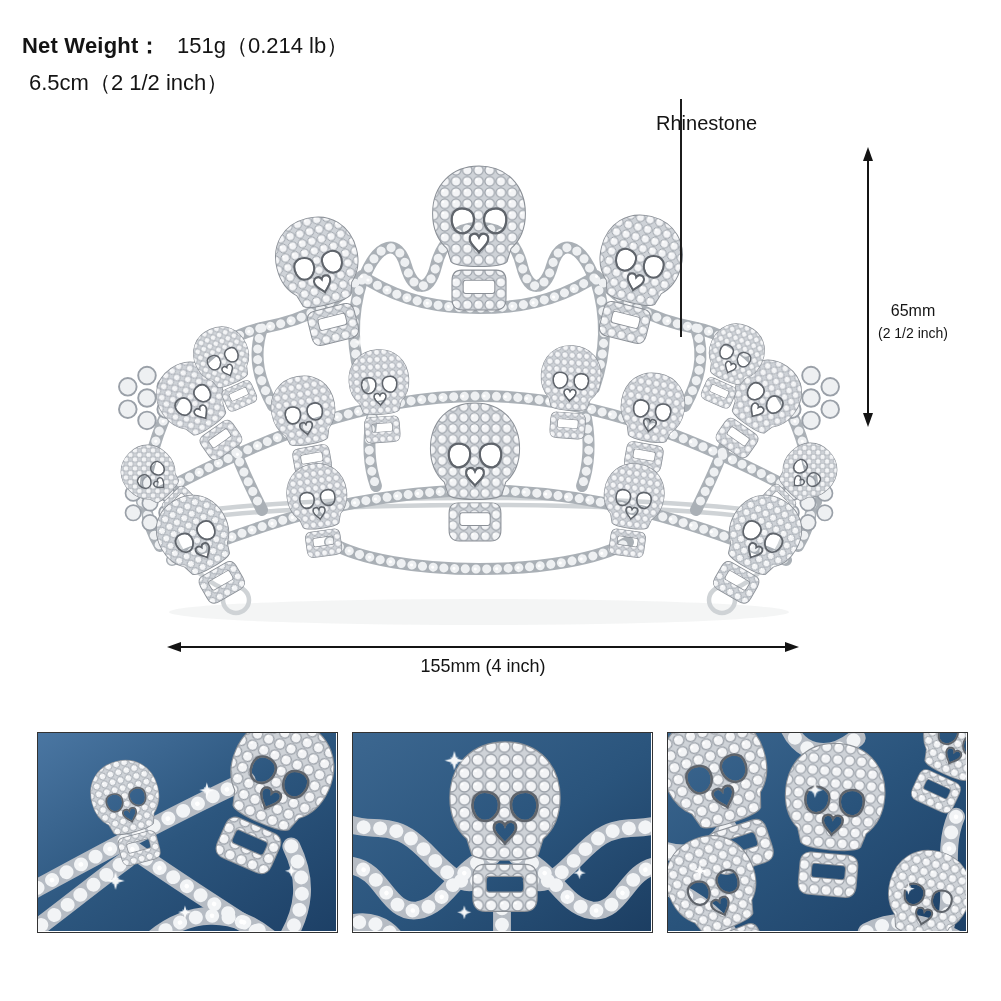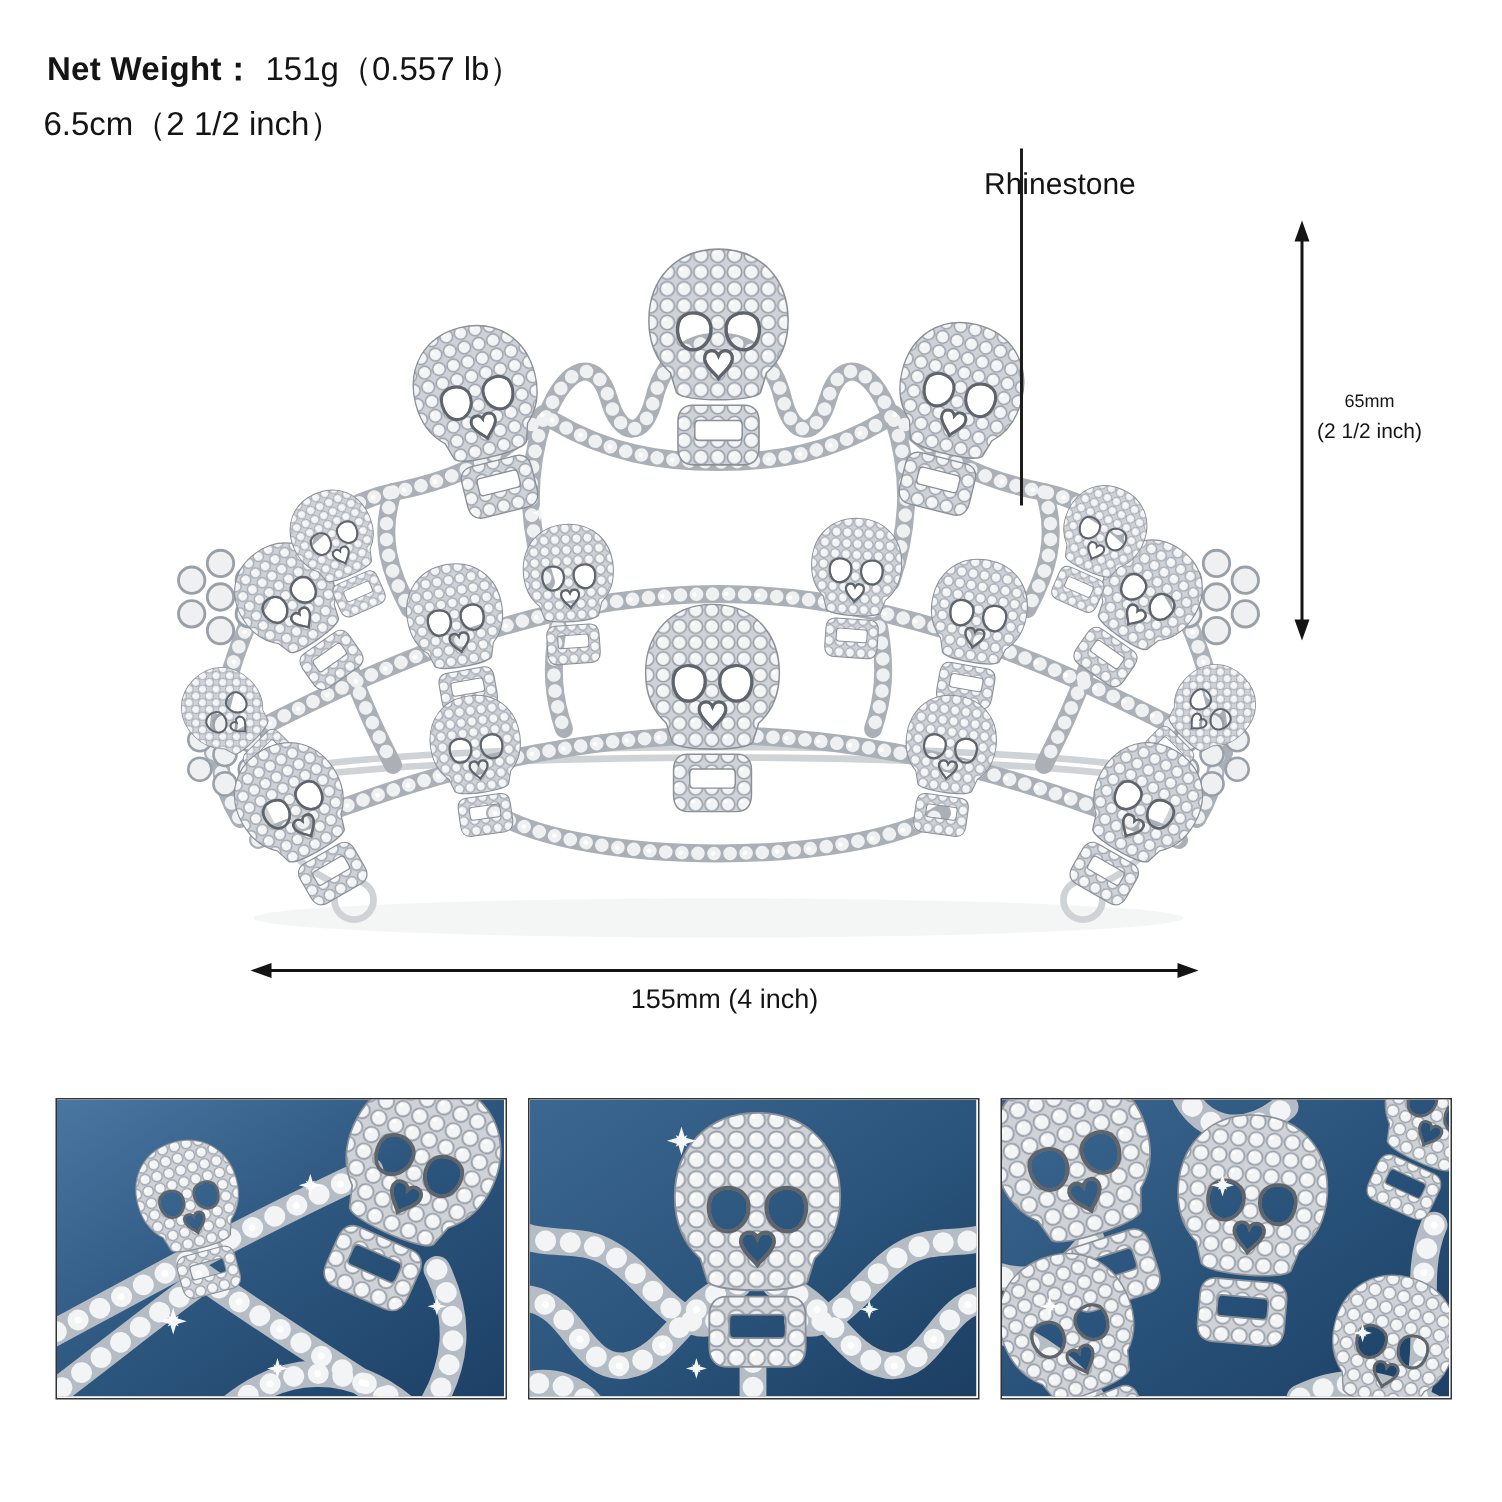--- a/index.html
+++ b/index.html
@@ -3,33 +3,33 @@
 <meta charset="utf-8">
 <style>
   html,body{margin:0;padding:0;background:#ffffff;}
   .stage{
     position:relative;width:1001px;height:1001px;background:#ffffff;overflow:hidden;
     font-family:"Liberation Sans","DejaVu Sans",sans-serif;color:#141414;
   }
   
   .specs{position:absolute;left:22px;top:27px;}
   .spec-row{display:flex;align-items:baseline;height:37px;font-size:22px;line-height:37px;}
-  .spec-label{display:inline-block;width:148px;text-align:right;font-weight:700;letter-spacing:.2px;}
+  .spec-label{display:inline-block;width:148px;text-align:left;font-weight:700;letter-spacing:.2px;}
   .spec-value{margin-left:7px;}
   
   .callout-line{position:absolute;left:680px;top:99px;width:1.6px;height:238px;background:#1c1c1c;}
   .callout-label{position:absolute;left:656px;top:112px;font-size:20px;text-align:center;}
   
   .vdim-line{position:absolute;left:867px;top:160px;width:2px;height:254px;background:#141414;}
   .vdim-line::before{content:"";position:absolute;left:-4px;top:-13px;
     border-left:5px solid transparent;border-right:5px solid transparent;border-bottom:14px solid #141414;}
   .vdim-line::after{content:"";position:absolute;left:-4px;bottom:-13px;
     border-left:5px solid transparent;border-right:5px solid transparent;border-top:14px solid #141414;}
   .vdim-text{position:absolute;left:858px;top:260px;width:110px;text-align:center;}
-  .vdim-mm{font-size:12px;}
+  .vdim-mm{font-size:16px;margin-top:42px;}
   .vdim-inch{font-size:14px;margin-top:5px;}
   
   .hdim-line{position:absolute;left:180px;top:646px;width:606px;height:2px;background:#141414;}
   .hdim-line::before{content:"";position:absolute;left:-13px;top:-4px;
     border-top:5px solid transparent;border-bottom:5px solid transparent;border-right:14px solid #141414;}
   .hdim-line::after{content:"";position:absolute;right:-13px;top:-4px;
     border-top:5px solid transparent;border-bottom:5px solid transparent;border-left:14px solid #141414;}
   .hdim-text{position:absolute;left:333px;top:656px;width:300px;text-align:center;font-size:18px;}
   
   .tiara{position:absolute;left:110px;top:130px;width:760px;height:500px;}
@@ -50,21 +50,21 @@
   .pGlint use{fill:none;stroke:#ffffff;stroke-width:4.6px;stroke-linecap:round;stroke-dasharray:0.1 33;}
 </style>
 </head>
 <body>
 
 <div class="stage">
 
   <div class="specs">
     <div class="spec-row">
       <span class="spec-label">Net Weight：</span>
-      <span class="spec-value">151g（0.557 lb）</span>
+      <span class="spec-value">151g（0.214 lb）</span>
     </div>
     <div class="spec-row">
       <span class="spec-value">6.5cm（2 1/2 inch）</span>
     </div>
   </div>
 
   <svg class="tiara" viewBox="0 0 760 500" aria-hidden="true">
     <defs>
       <pattern id="stonePat" width="11" height="11" patternUnits="userSpaceOnUse">
         <rect width="11" height="11" fill="#cfd3d8"></rect>

